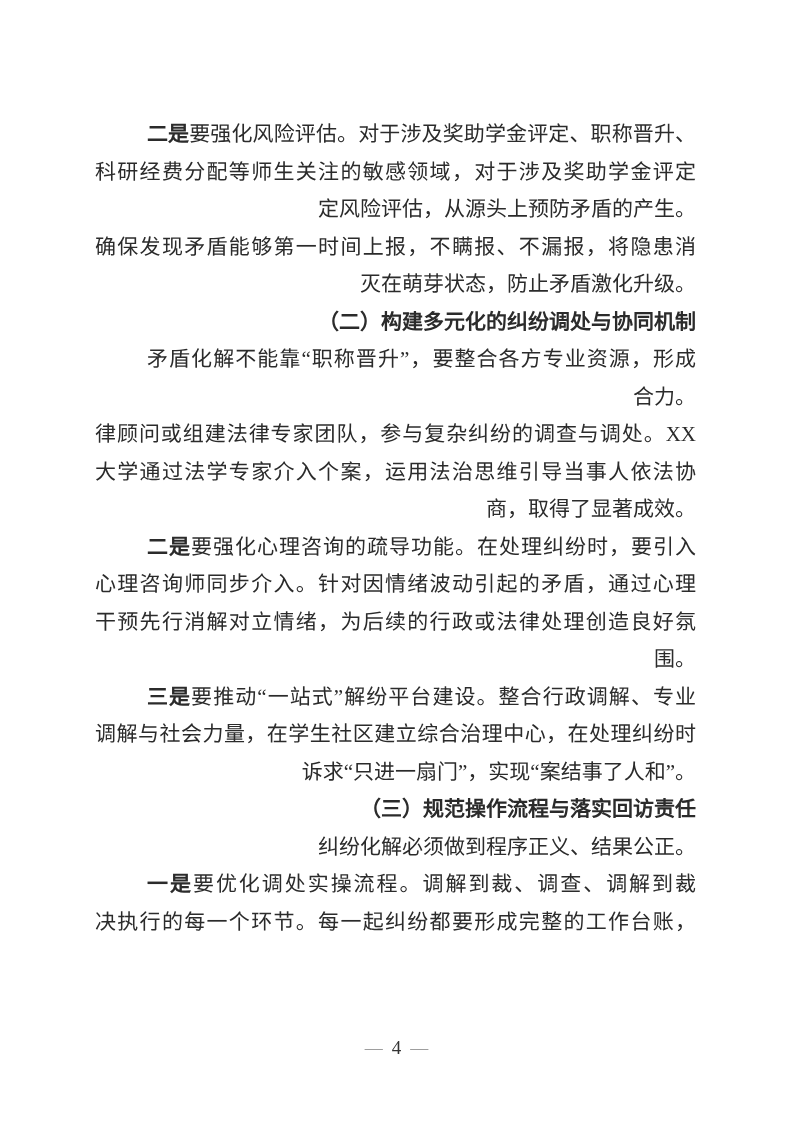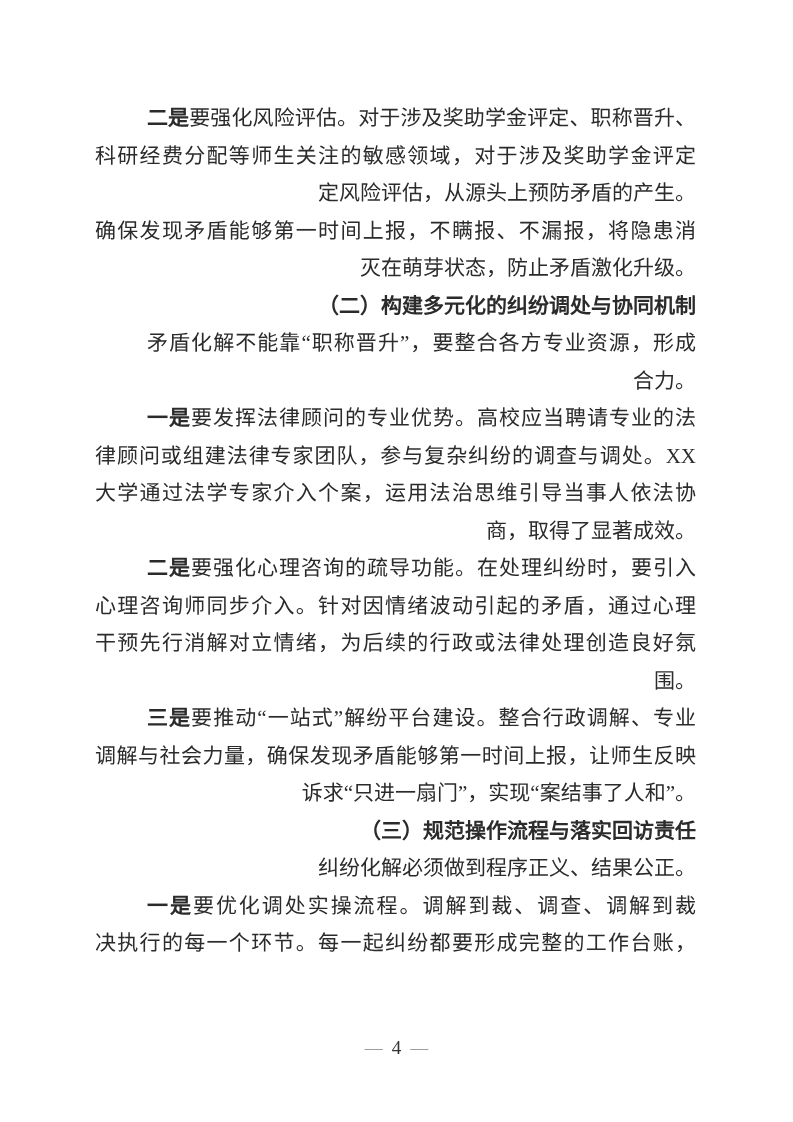--- a/index.html
+++ b/index.html
@@ -8,21 +8,21 @@
     height: 1122px;
     position: relative;
     background: #ffffff;
     font-family: "Liberation Serif", "DejaVu Serif", serif;
     color: #2b2b2b;
   }
   .page { position: absolute; inset: 0; background: #ffffff; }
   .content {
     position: absolute;
     left: 95px;
-    top: 100px;
+    top: 116px;
     width: 601px;
   }
   .line {
     margin: 0;
     font-size: 21px;
     line-height: 37.5px;
     height: 37.5px;
     white-space: normal;
     text-align: right;
   }
@@ -56,32 +56,31 @@
     <p class="line">定风险评估，从源头上预防矛盾的产生。</p>
 
     <p class="line j">确保发现矛盾能够第一时间上报，不瞒报、不漏报，将隐患消</p>
     <p class="line">灭在萌芽状态，防止矛盾激化升级。</p>
 
     <p class="line indent heading">（二）构建多元化的纠纷调处与协同机制</p>
 
     <p class="line indent j">矛盾化解不能靠“职称晋升”，要整合各方专业资源，形成</p>
     <p class="line">合力。</p>
 
-    <p class="line indent j"><span class="lead">一是</span><span>要发挥法律顾问的专业优势。高校应当聘请专业的法</span></p>
     <p class="line j">律顾问或组建法律专家团队，参与复杂纠纷的调查与调处。XX</p>
     <p class="line j">大学通过法学专家介入个案，运用法治思维引导当事人依法协</p>
     <p class="line">商，取得了显著成效。</p>
 
     <p class="line indent j"><span class="lead">二是</span><span>要强化心理咨询的疏导功能。在处理纠纷时，要引入</span></p>
     <p class="line j">心理咨询师同步介入。针对因情绪波动引起的矛盾，通过心理</p>
     <p class="line j">干预先行消解对立情绪，为后续的行政或法律处理创造良好氛</p>
     <p class="line">围。</p>
 
     <p class="line indent j"><span class="lead">三是</span><span>要推动“一站式”解纷平台建设。整合行政调解、专业</span></p>
-    <p class="line j">调解与社会力量，确保发现矛盾能够第一时间上报，让师生反映</p>
+    <p class="line j">调解与社会力量，在学生社区建立综合治理中心，在处理纠纷时</p>
     <p class="line">诉求“只进一扇门”，实现“案结事了人和”。</p>
 
     <p class="line indent heading">（三）规范操作流程与落实回访责任</p>
 
     <p class="line indent">纠纷化解必须做到程序正义、结果公正。</p>
 
     <p class="line indent j"><span class="lead">一是</span><span>要优化调处实操流程。调解到裁、调查、调解到裁</span></p>
     <p class="line j">决执行的每一个环节。每一起纠纷都要形成完整的工作台账，</p>
 
   </div>

